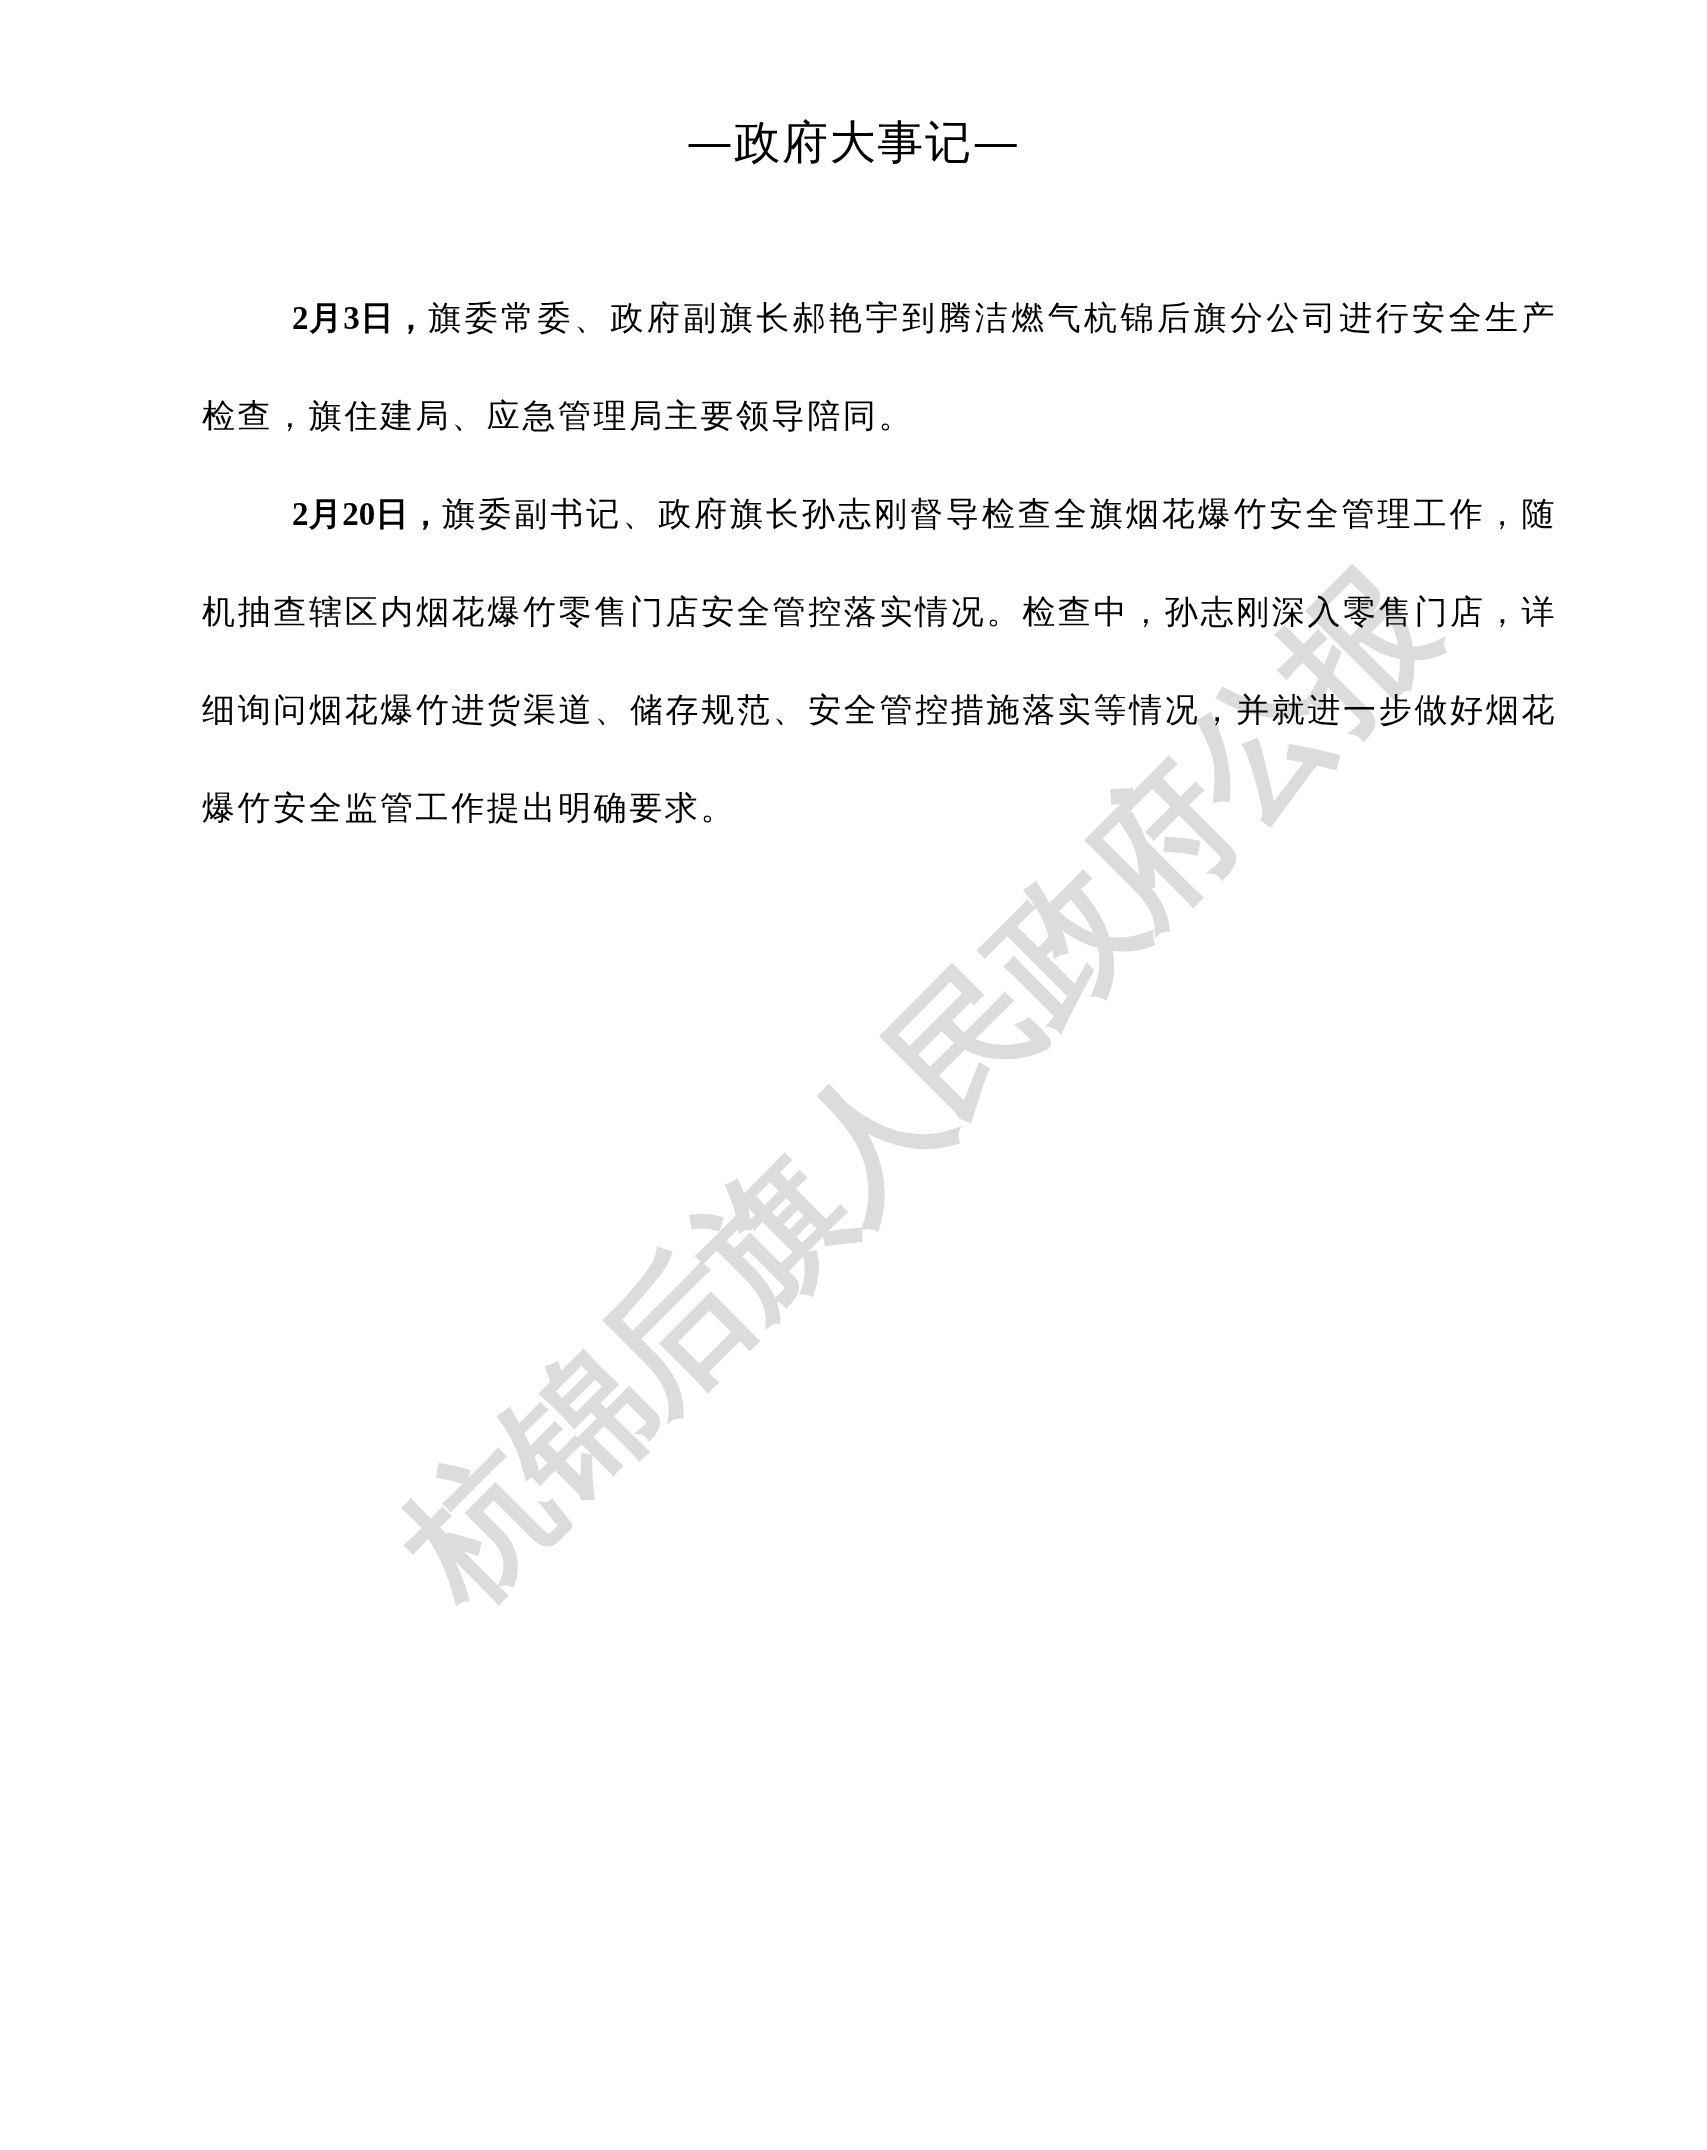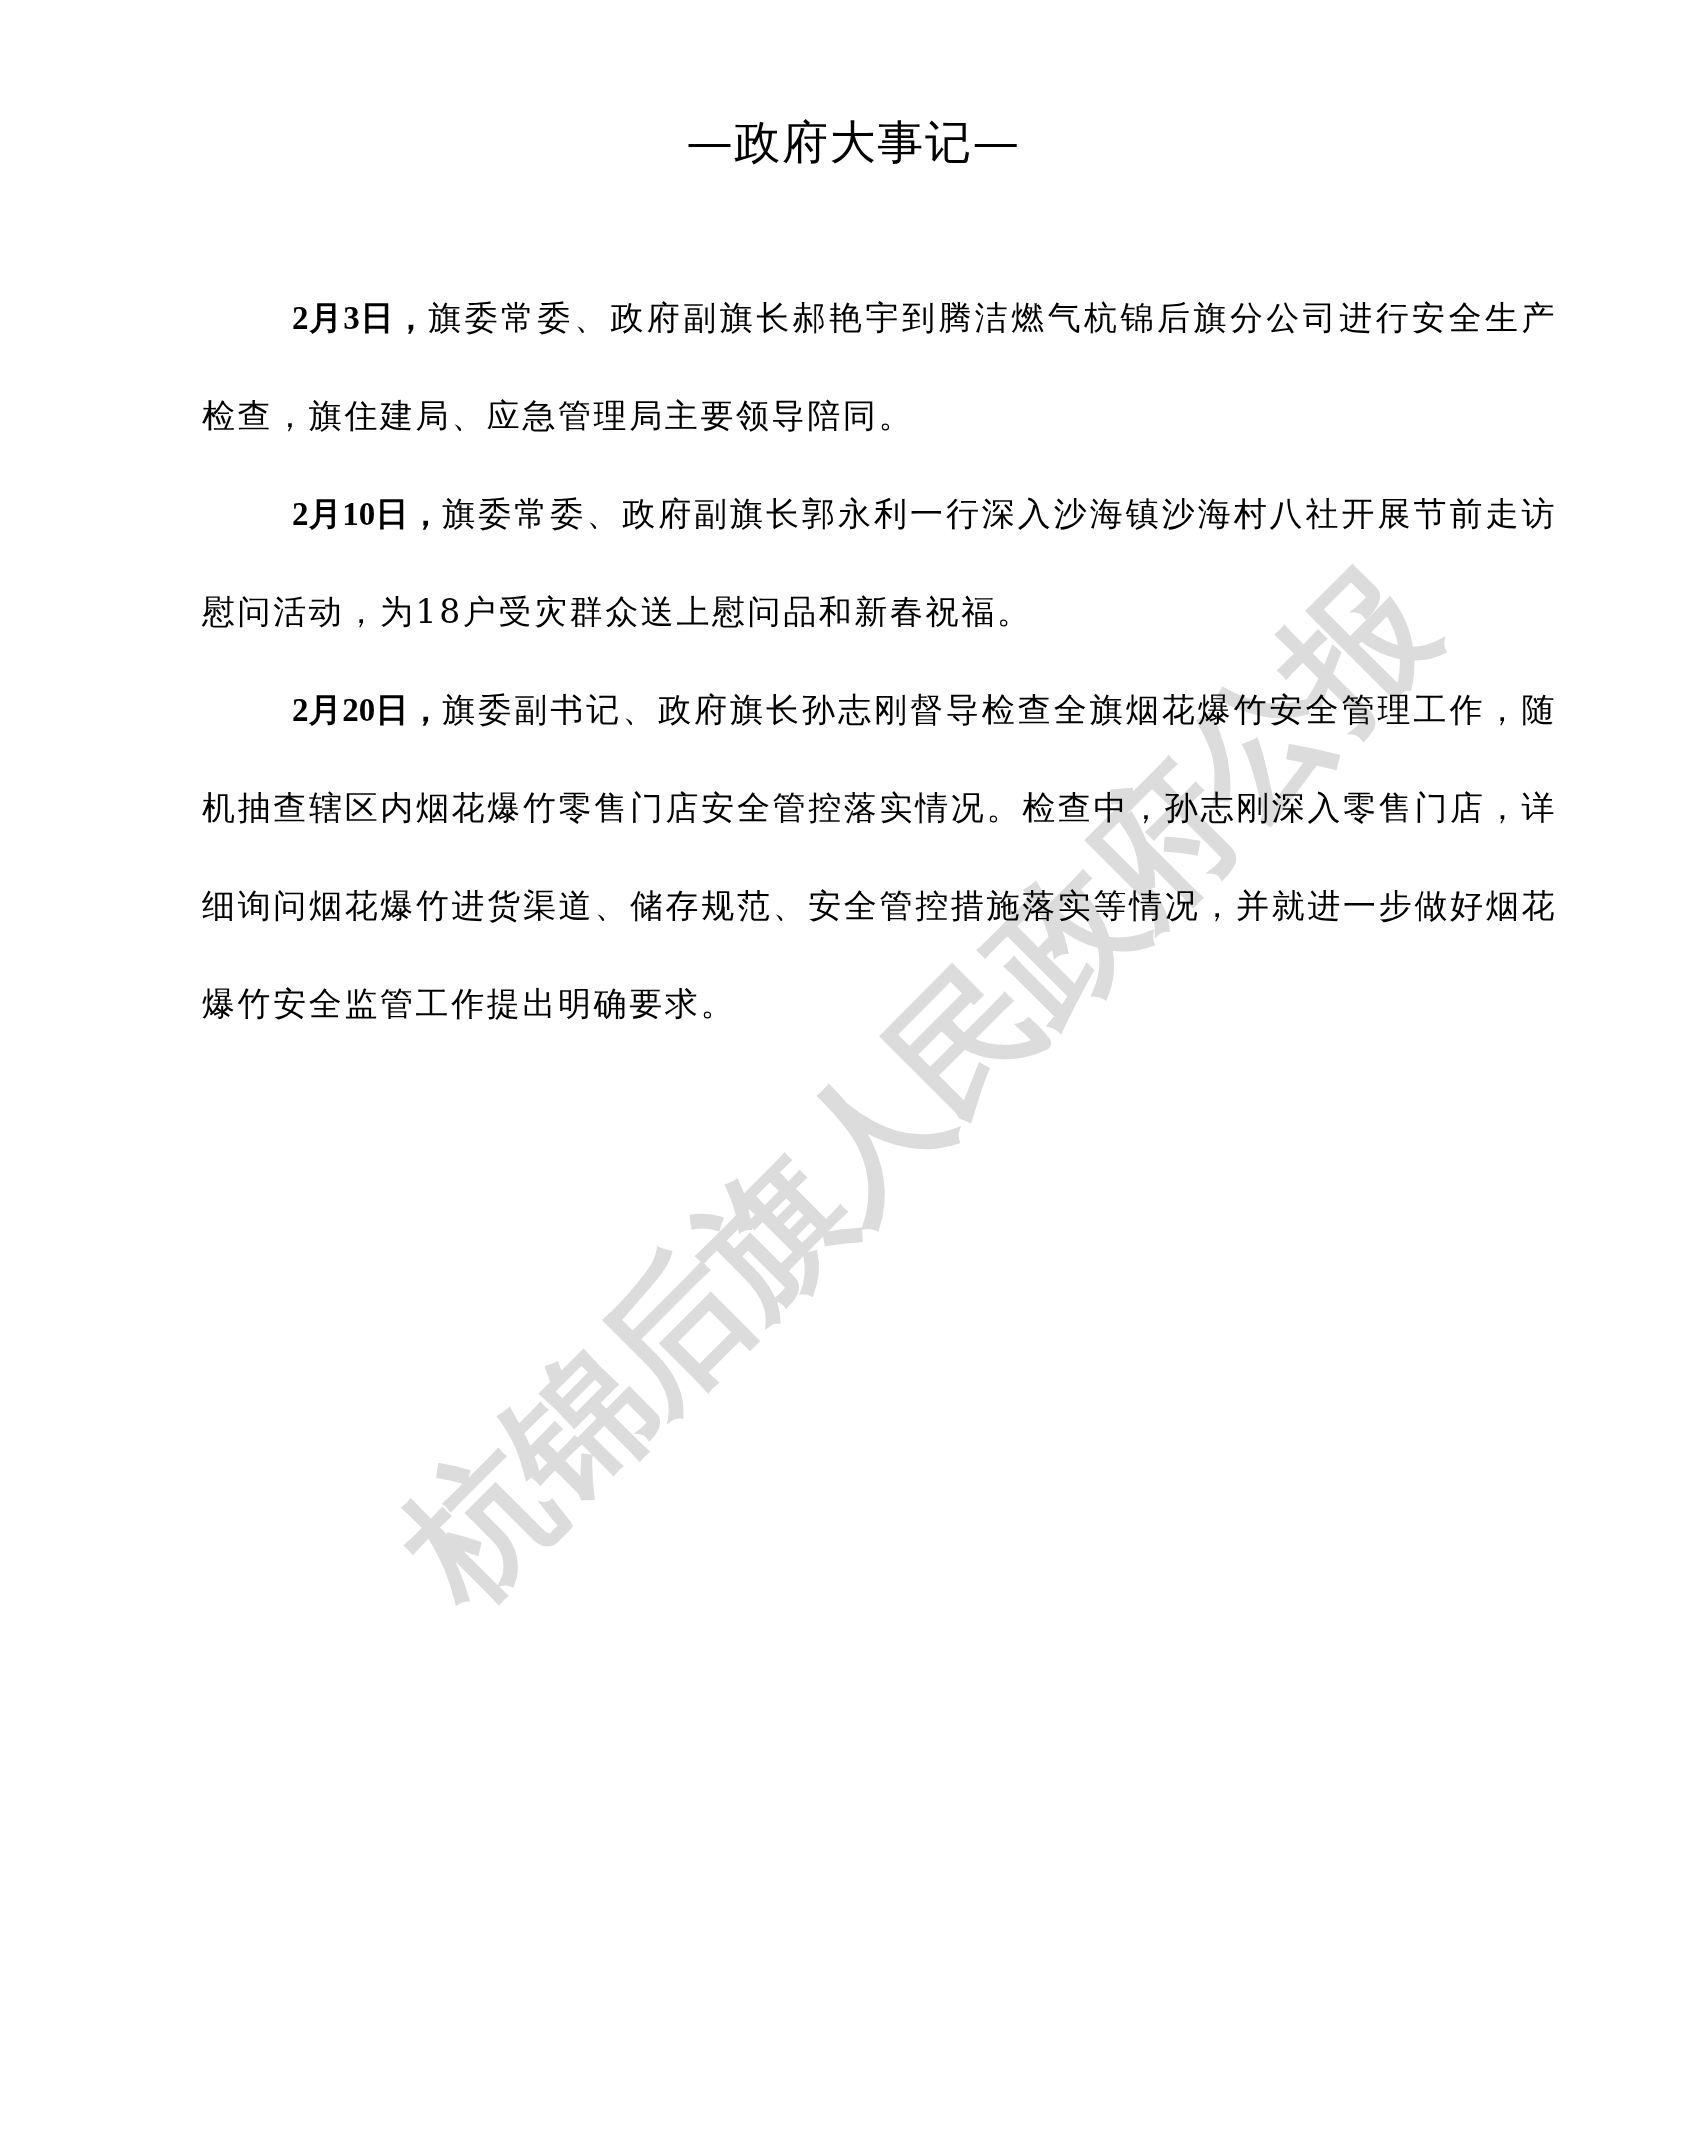--- a/index.html
+++ b/index.html
@@ -69,17 +69,16 @@
   </style>
 </head>
 <body>
 
 <div class="page-header">—政府大事记—</div>
 
 <div class="watermark">杭锦后旗人民政府公报</div>
 
 <div class="content">
   <p class="entry"><span class="date">2月3日，</span><span>旗委常委、政府副旗长郝艳宇到腾洁燃气杭锦后旗分公司进行安全生产检查，旗住建局、应急管理局主要领导陪同。</span></p>
-  <p class="entry"><span class="date">2月10日，</span><span>旗委常委、政府副旗长郭永利一行深入沙海镇沙海村八社开展节前走访慰问活动，为18户受灾群众送上慰问品和新春祝福。</span></p>
   <p class="entry"><span class="date">2月20日，</span><span>旗委副书记、政府旗长孙志刚督导检查全旗烟花爆竹安全管理工作，随机抽查辖区内烟花爆竹零售门店安全管控落实情况。检查中，孙志刚深入零售门店，详细询问烟花爆竹进货渠道、储存规范、安全管控措施落实等情况，并就进一步做好烟花爆竹安全监管工作提出明确要求。</span></p>
 
 </div>
 
 
 </body></html>

